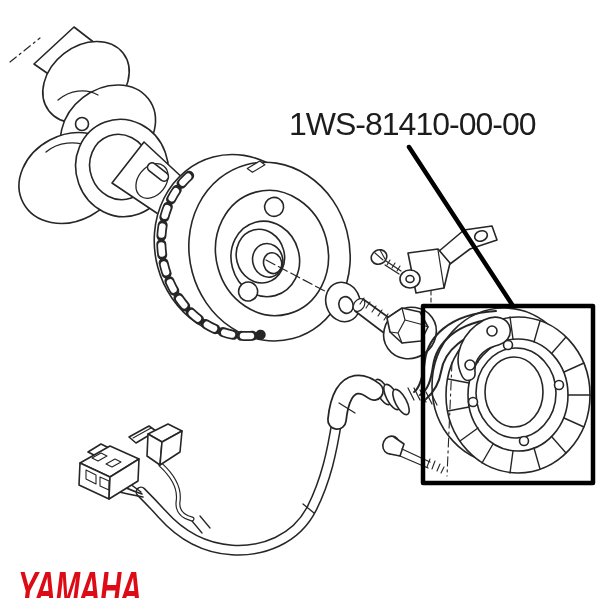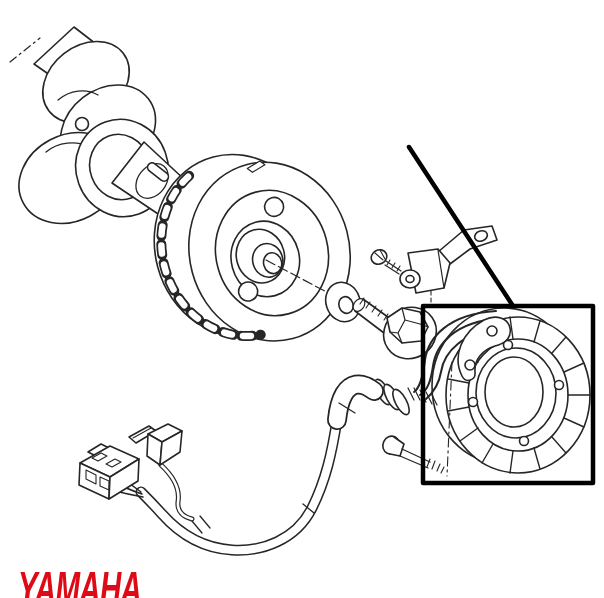--- a/index.html
+++ b/index.html
@@ -174,20 +174,21 @@
         <path d="M148,434 L168,424 L182,431 L162,442 Z" fill="#fff"></path>
         <path d="M148,434 L162,442 L160,465 L147,456 Z" fill="#fff"></path>
         <path d="M162,442 L182,431 L180,452 L160,465 Z" fill="#fff"></path>
       </g>
 
       <rect x="423" y="306" width="170" height="177" fill="none" stroke-width="4.5" stroke="#000000"></rect>
       <path d="M409,147 L513,306" stroke="#000" stroke-width="4.5"></path>
     </g>
   </svg>
 
+  <div class="part-label">1WS-81410-00-00</div>
 
   <div class="logo">
     <svg width="48" height="48" viewBox="0 0 48 48">
       <g fill="none" stroke-width="3" stroke-linecap="round" stroke="#dd0b16">
         <circle cx="24" cy="24" r="20.5" stroke-width="3.4"></circle>
         <g>
           <path d="M24,41 L24,26 M24,26 C20,25.5 18.5,23 18.5,19.5 L18.5,8 M24,26 C28,25.5 29.5,23 29.5,19.5 L29.5,8" stroke-width="2.6"></path>
           <path d="M24,41 L24,26 M24,26 C20,25.5 18.5,23 18.5,19.5 L18.5,8 M24,26 C28,25.5 29.5,23 29.5,19.5 L29.5,8" stroke-width="2.6" transform="rotate(120 24 24)"></path>
           <path d="M24,41 L24,26 M24,26 C20,25.5 18.5,23 18.5,19.5 L18.5,8 M24,26 C28,25.5 29.5,23 29.5,19.5 L29.5,8" stroke-width="2.6" transform="rotate(240 24 24)"></path>
         </g>

